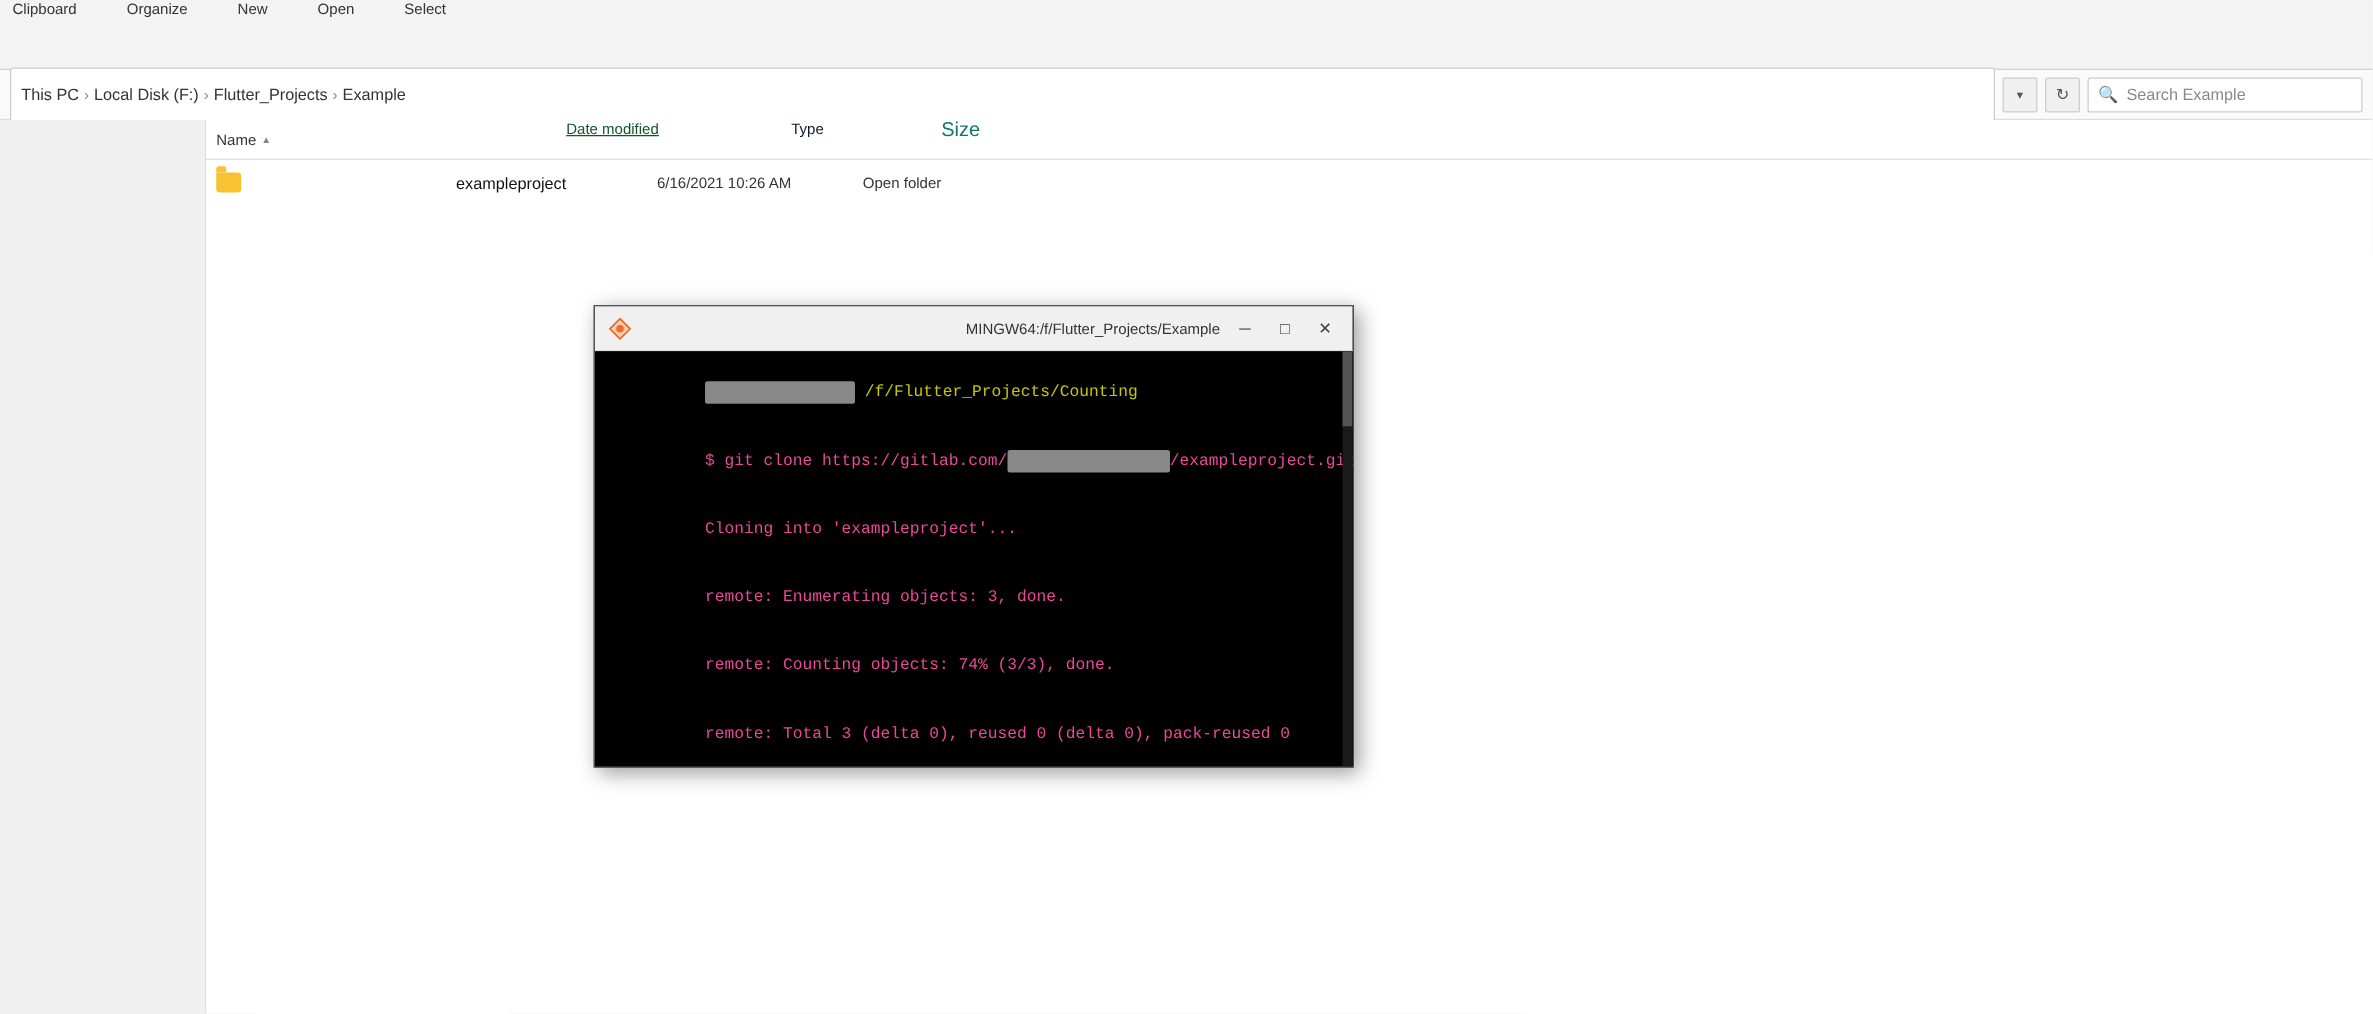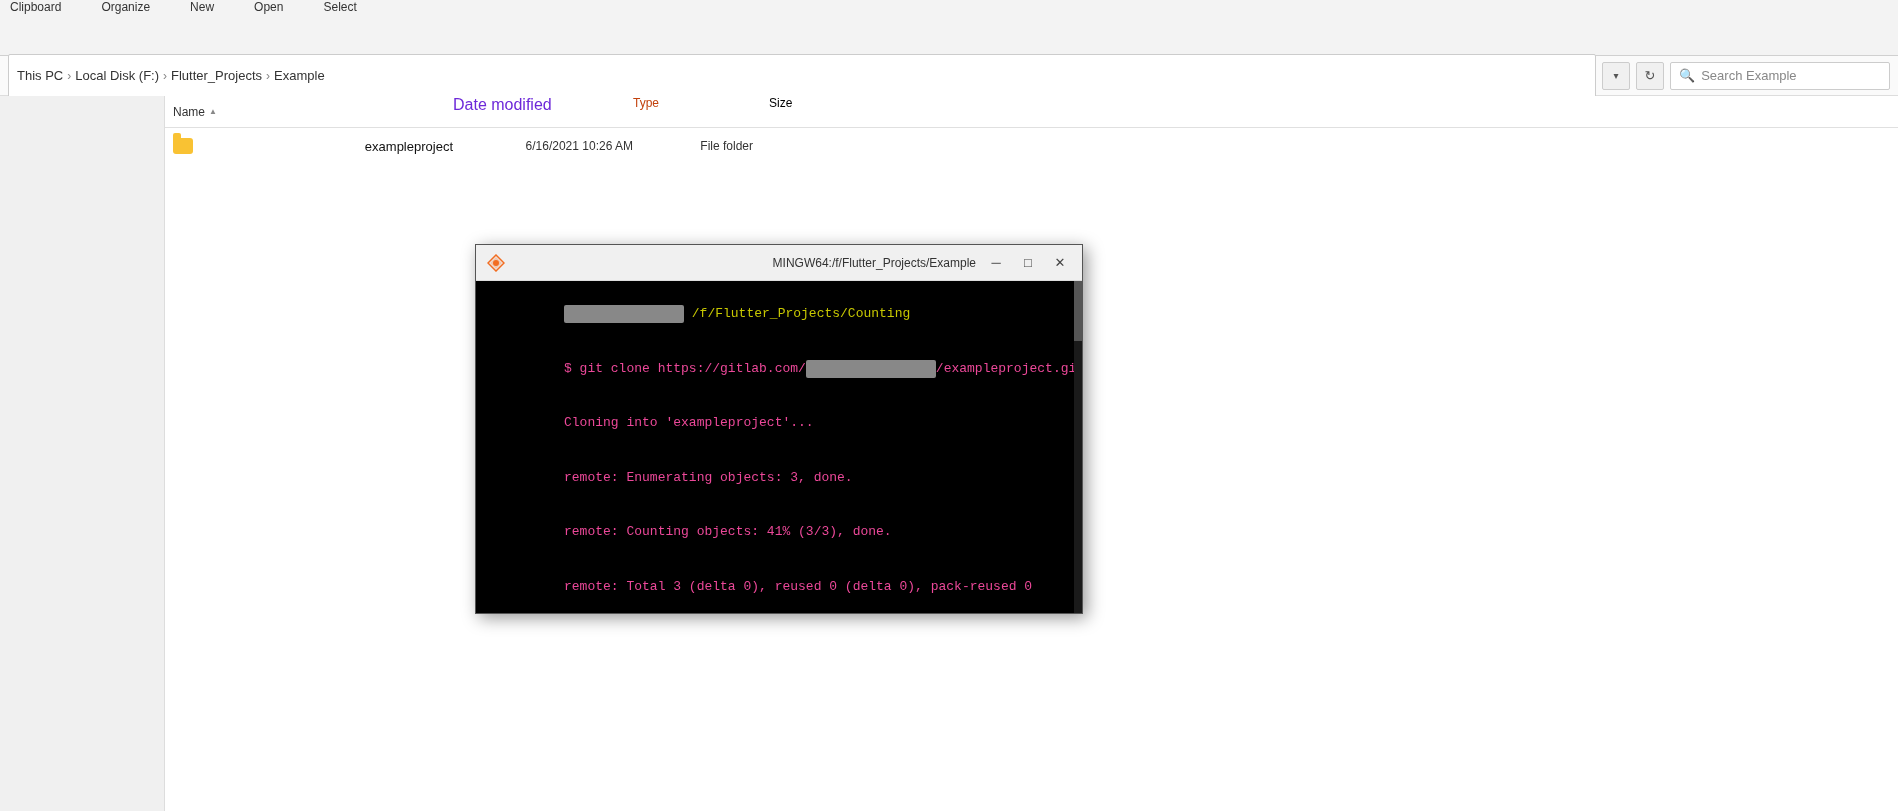--- a/index.html
+++ b/index.html
@@ -133,33 +133,33 @@
     .col-name {
       width: 280px;
       font-size: 12px;
       color: #333;
       display: flex;
       align-items: center;
       gap: 4px;
     }
     .col-date {
       width: 180px;
-      font-size: 16px;
-      color: #6d28d9;
+      font-size: 12px;
+      color: #14532d;
+      text-decoration: underline;
     }
     .col-type {
       width: 120px;
       font-size: 12px;
-      color: #c2410c;
+      color: #0f172a;
     }
     .col-size {
       width: 80px;
-      font-size: 12px;
-      color: #000000;
-      margin-left: 16px;
+      font-size: 16px;
+      color: #0f766e;
     }
     .sort-arrow {
       font-size: 8px;
       color: #888;
     }
 
     
     .file-list {
       padding: 4px 0;
     }
@@ -361,21 +361,21 @@
       <div class="col-size">
         <span>Size</span>
       </div>
     </div>
 
     <div class="file-list">
       <div class="file-row">
         <div class="folder-shape"></div>
         <div class="file-name">exampleproject</div>
         <div class="file-date">6/16/2021 10:26 AM</div>
-        <div class="file-type">File folder</div>
+        <div class="file-type">Open folder</div>
         <div class="file-size"></div>
       </div>
     </div>
 
     <div class="terminal-window">
 
       <div class="terminal-titlebar">
         <span class="terminal-logo">
 
           <svg width="18" height="18" viewBox="0 0 18 18">
@@ -402,21 +402,21 @@
 
         <div class="t-line">
           <span class="t-white">Cloning into 'exampleproject'...</span>
         </div>
 
         <div class="t-line">
           <span class="t-white">remote: Enumerating objects: 3, done.</span>
         </div>
 
         <div class="t-line">
-          <span class="t-white">remote: Counting objects: 41% (3/3), done.</span>
+          <span class="t-white">remote: Counting objects: 74% (3/3), done.</span>
         </div>
 
         <div class="t-line">
           <span class="t-white">remote: Total 3 (delta 0), reused 0 (delta 0), pack-reused 0</span>
         </div>
 
         <div class="terminal-scrollbar">
           <div class="terminal-scrollbar-thumb"></div>
         </div>
       </div>

